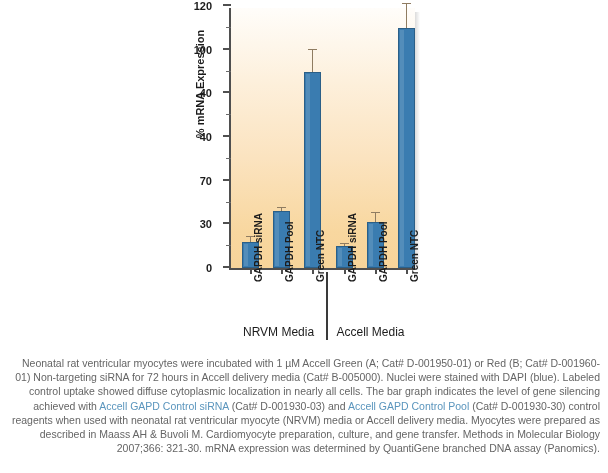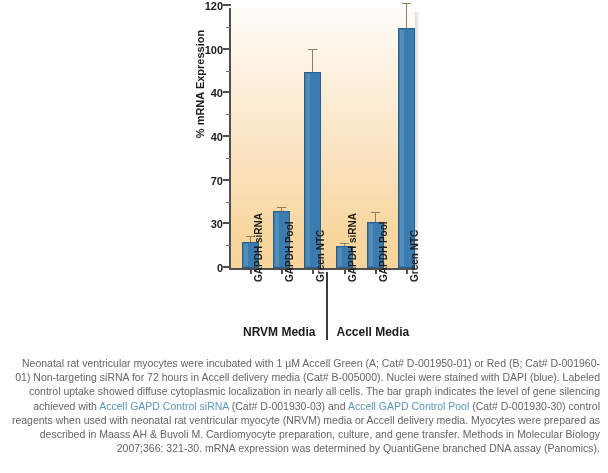--- a/index.html
+++ b/index.html
@@ -81,20 +81,21 @@
   .y-tick-minor {
     position: absolute;
     left: -5px;
     width: 5px;
     height: 0;
     border-top: 1px solid #6a6a6a;
   }
   .y-tick-label {
     position: absolute;
     right: 100%;
+    margin-right: 11px;
     transform: translateY(-50%);
     font-size: 11px;
     font-weight: bold;
     color: #1c1c1c;
     white-space: nowrap;
   }
 
   
   .bar {
     position: absolute;
@@ -146,21 +147,21 @@
     left: 171px;
     top: 272px;
     width: 0;
     height: 68px;
     border-left: 2px solid #3a3a3a;
   }
   .group-label {
     position: absolute;
     top: 325px;
     font-size: 12px;
-    font-weight: bold;
+    font-weight: normal;
     color: #1c1c1c;
     white-space: nowrap;
   }
 
   
   #caption {
     position: absolute;
     left: 8px;
     top: 356px;
     width: 592px;

